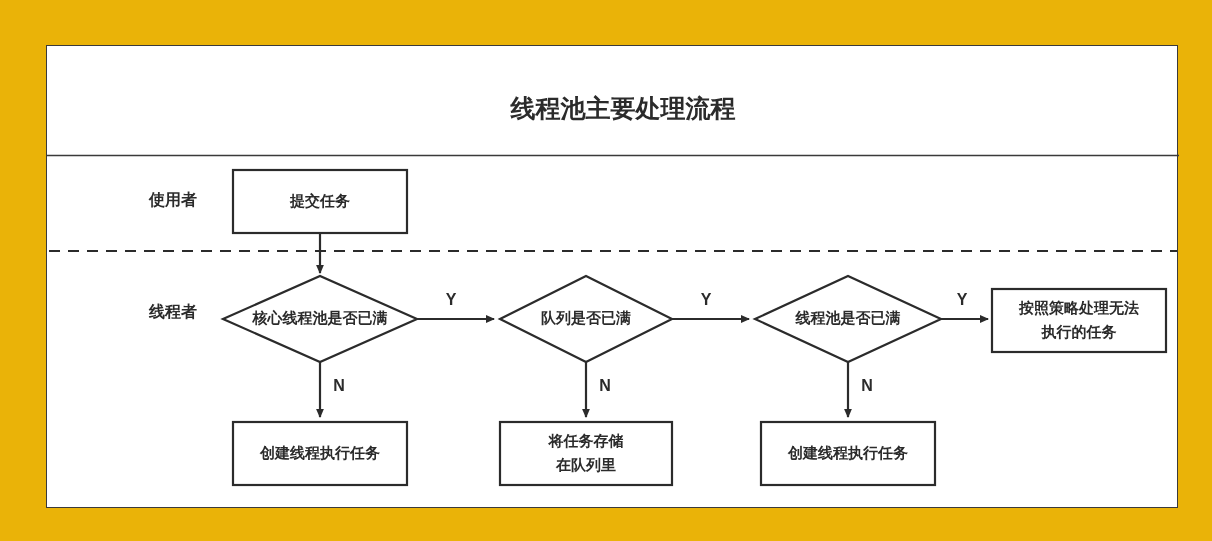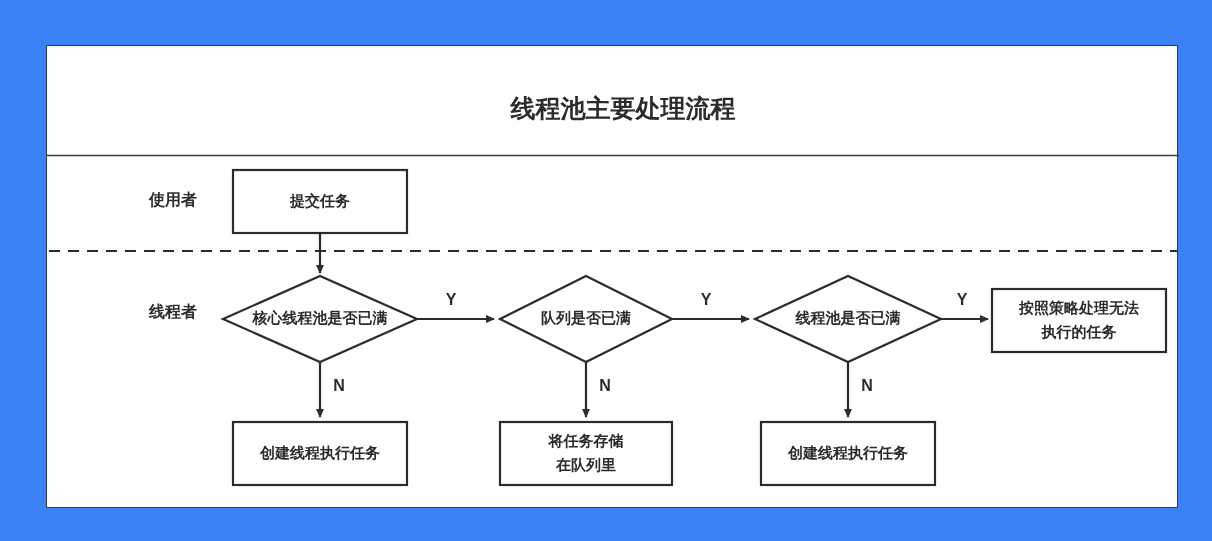--- a/index.html
+++ b/index.html
@@ -10,21 +10,21 @@
   body {
     width: 1212px;
     height: 541px;
     font-family: "Liberation Sans", "DejaVu Sans", sans-serif;
     overflow: hidden;
   }
   #canvas {
     position: relative;
     width: 1212px;
     height: 541px;
-    background: #3b82f6;
+    background: #eab308;
   }
   #diagram-frame {
     position: absolute;
     left: 46px;
     top: 45px;
     width: 1132px;
     height: 463px;
     background: #ffffff;
     border: 1px solid #3a3a3a;
     box-sizing: border-box;

